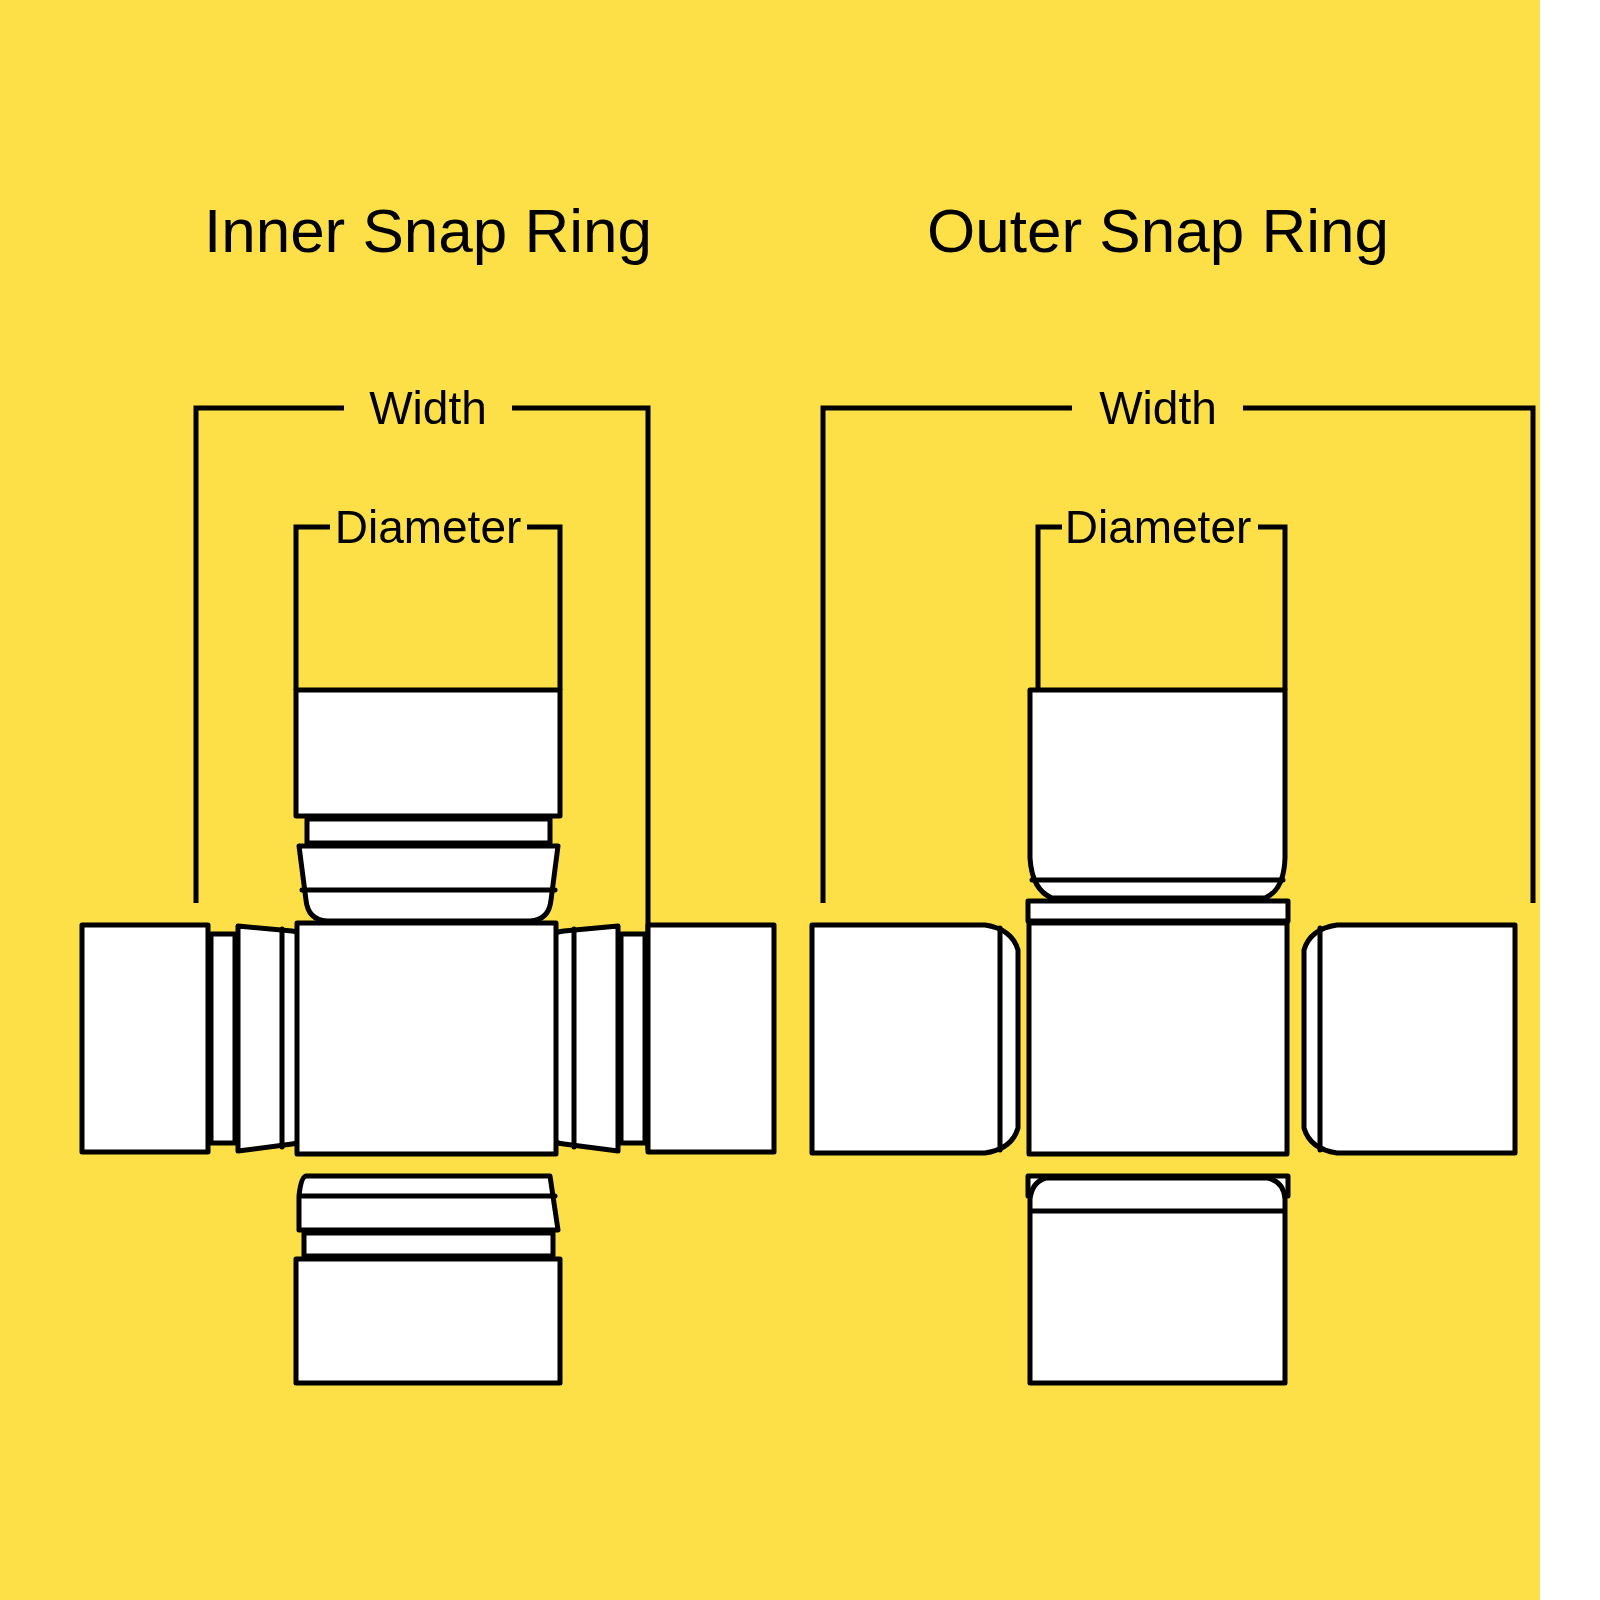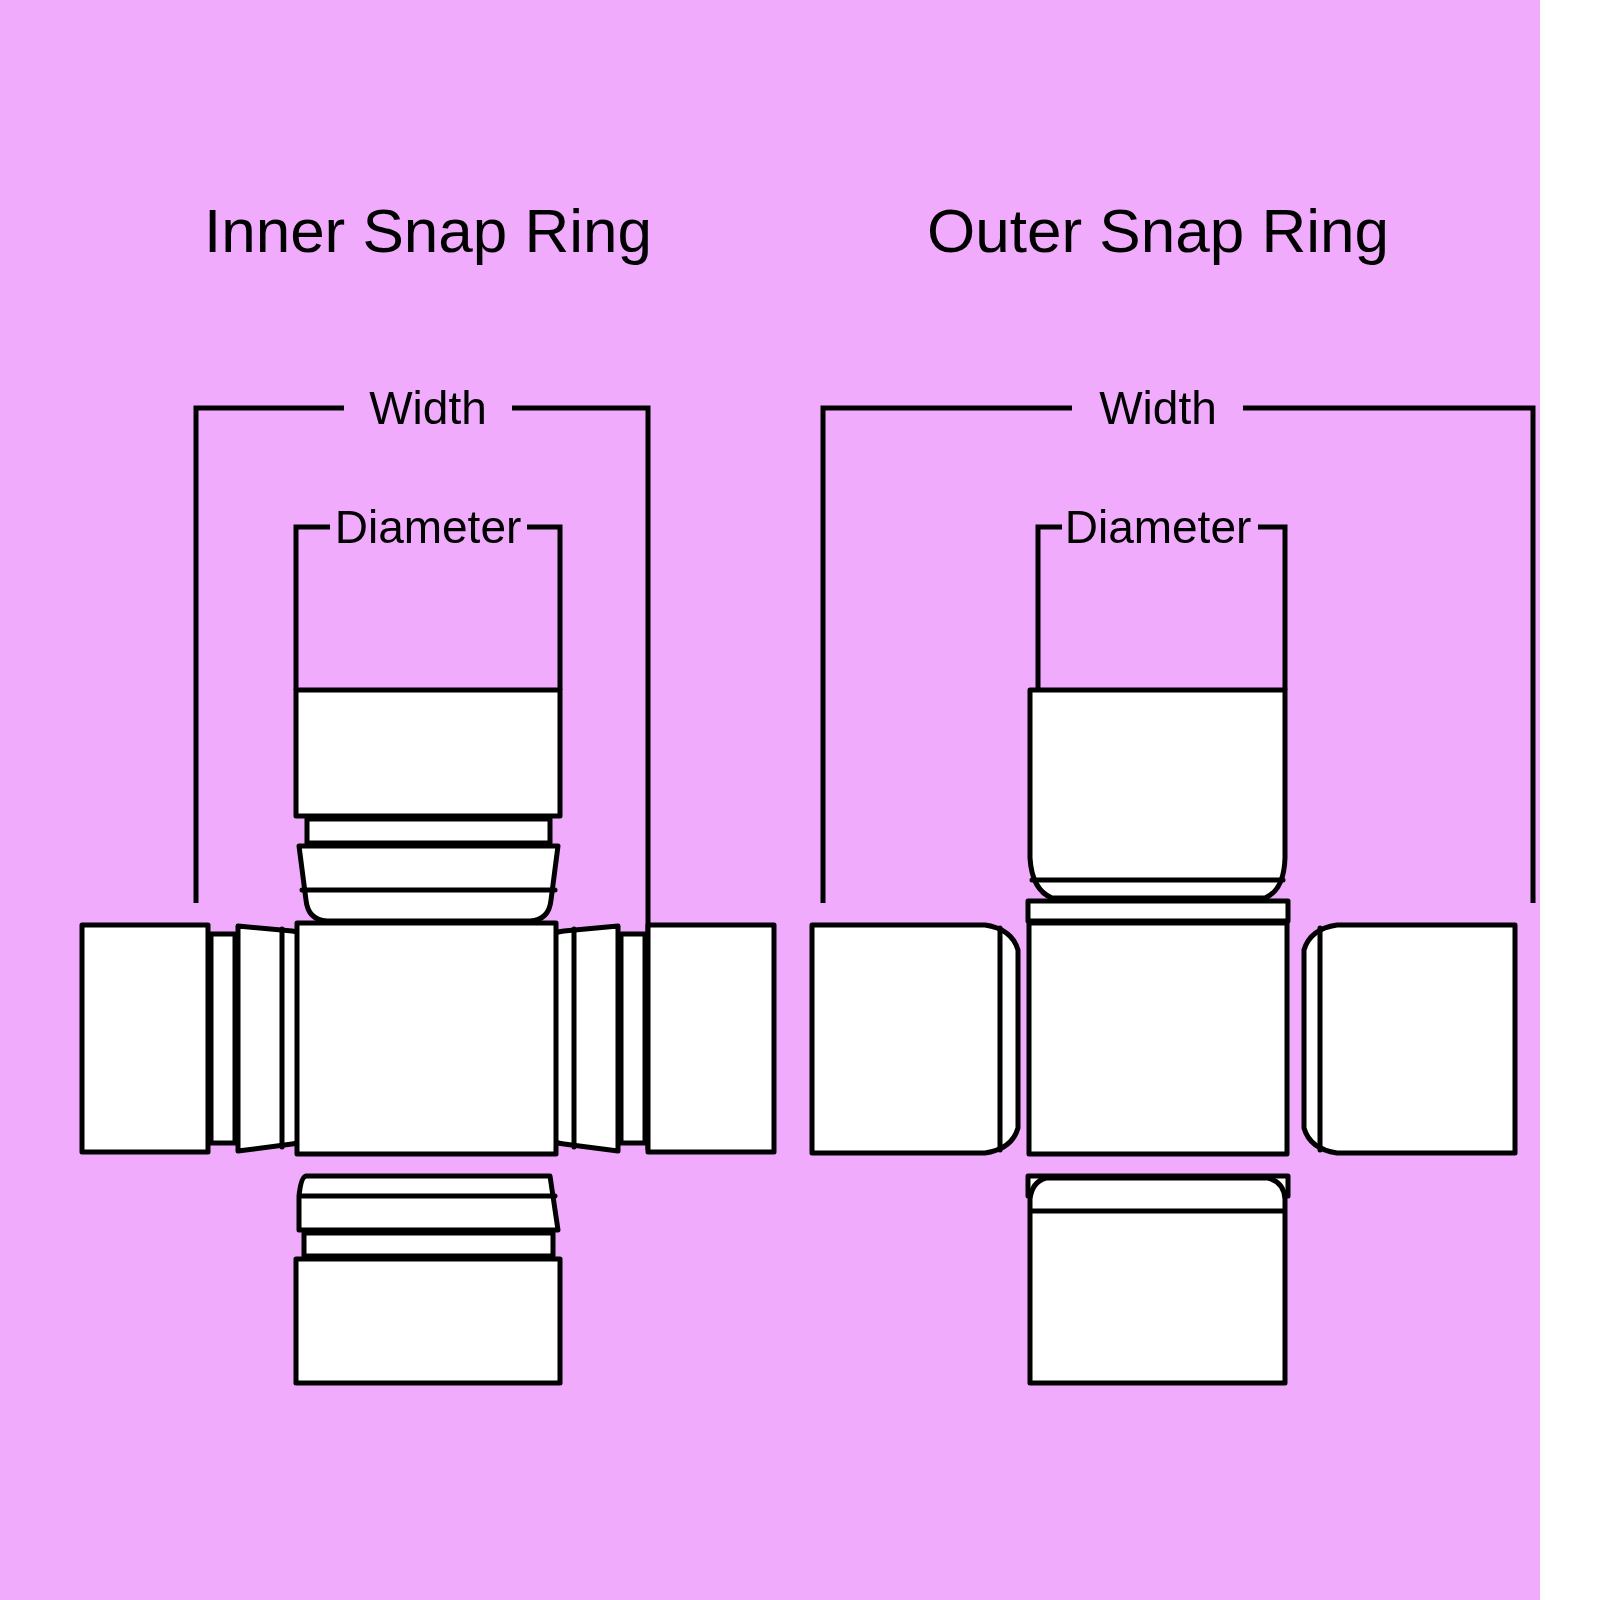--- a/index.html
+++ b/index.html
@@ -11,21 +11,21 @@
     width: 1600px;
     height: 1600px;
     font-family: "Liberation Sans", sans-serif;
     color: #000000;
     overflow: hidden;
   }
   #stage {
     position: relative;
     width: 1540px;
     height: 1600px;
-    background: #f0abfc;
+    background: #fde047;
   }
   svg.diagram-canvas {
     position: absolute;
     top: 0;
     left: 0;
     width: 1600px;
     height: 1600px;
     display: block;
   }
   .part-outline {

